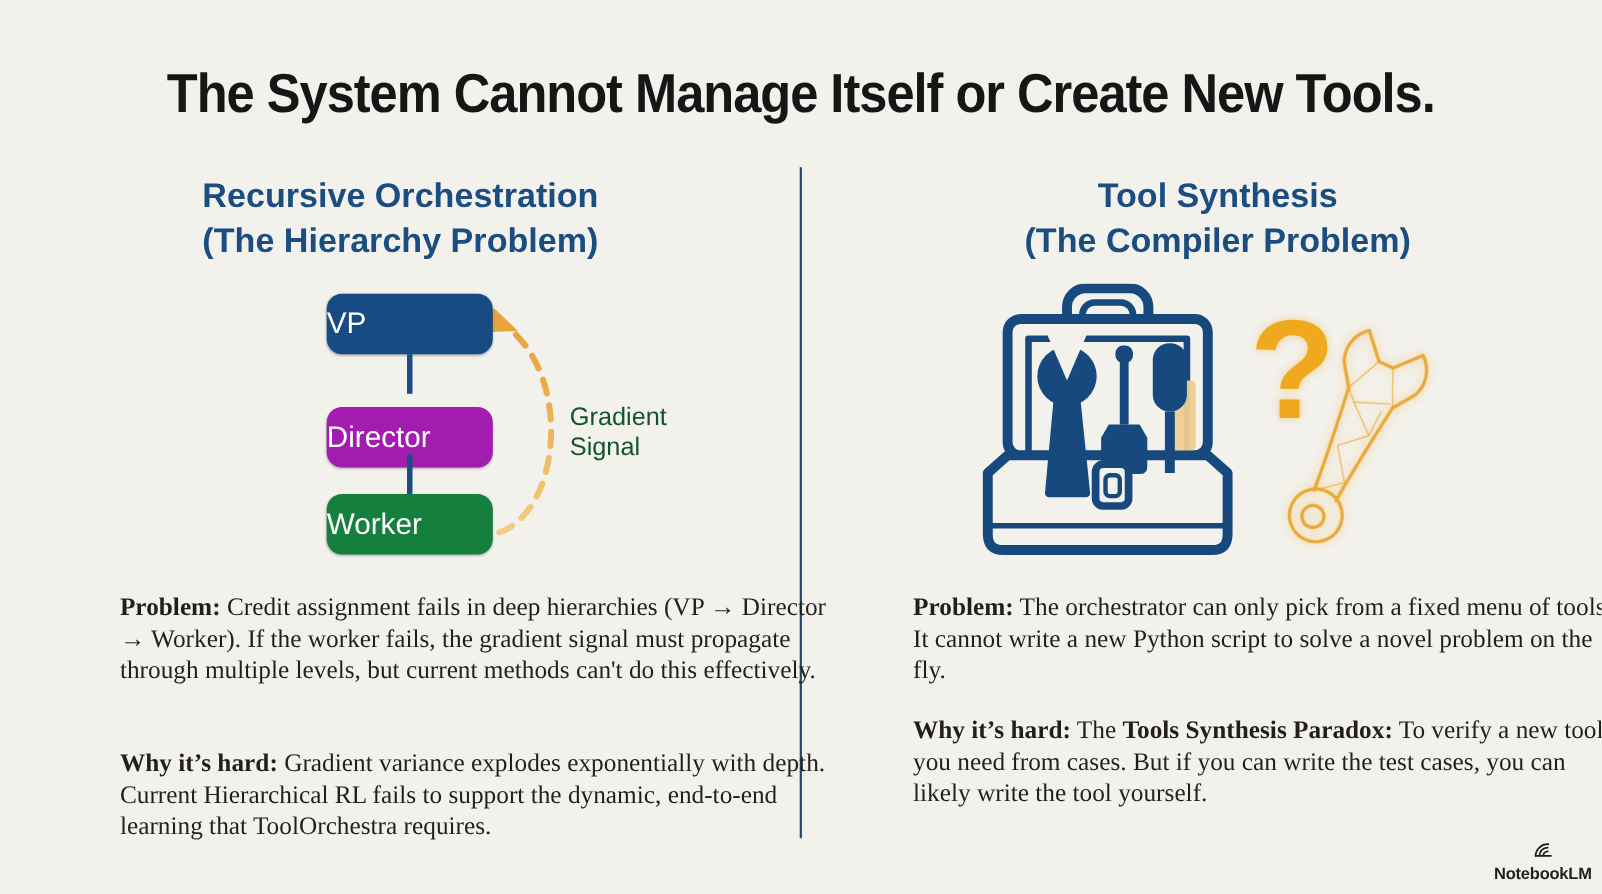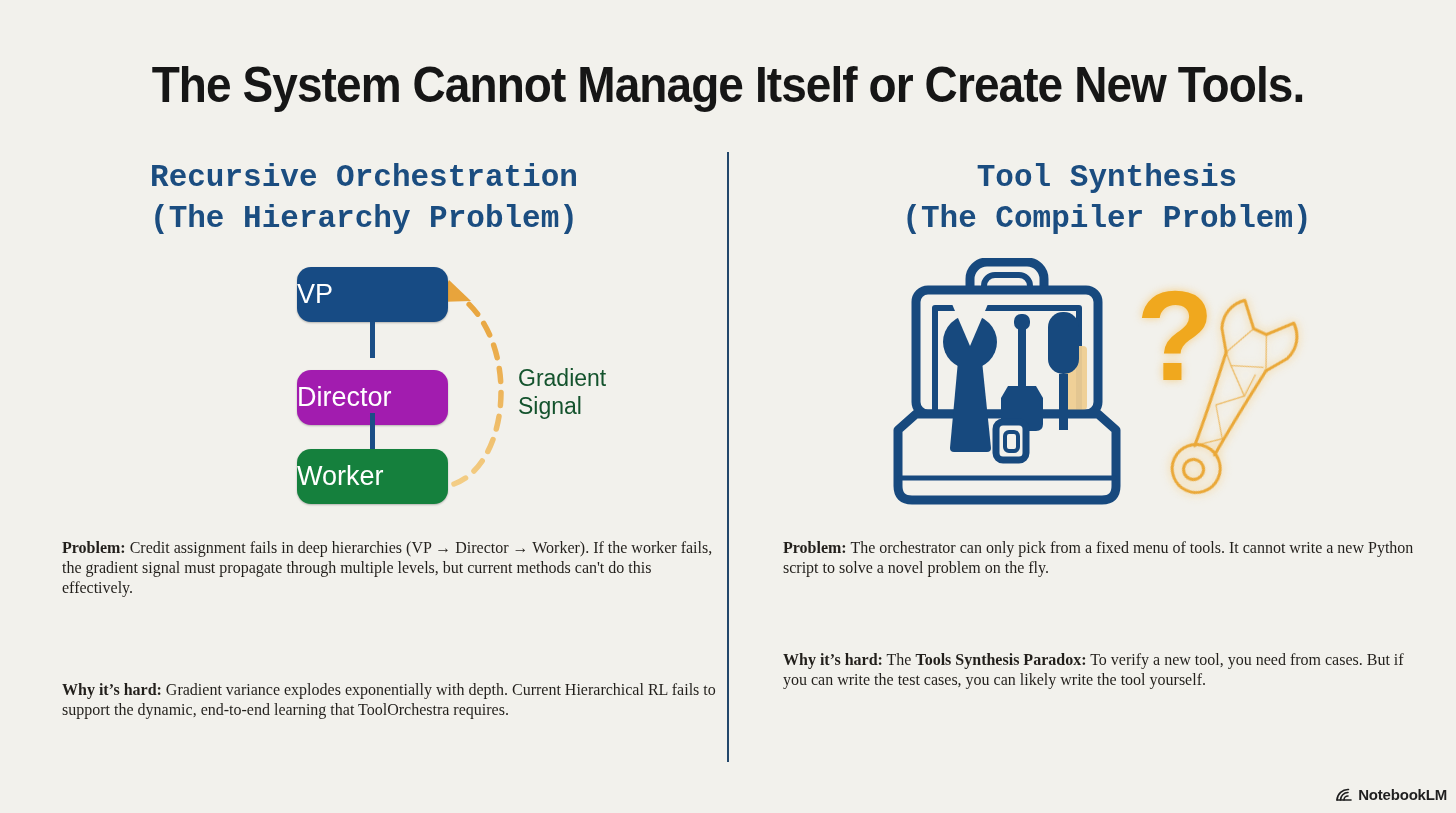--- a/index.html
+++ b/index.html
@@ -16,21 +16,21 @@
     position:absolute; left:0; top:56px; width:1456px;
     text-align:center;
     font-size:50px; font-weight:700; letter-spacing:-1px;
     color:#161616;
     transform:scaleX(.92); transform-origin:center;
     white-space:nowrap;
   }
   .col-heading {
     position:absolute; top:158px;
     font-size:31px; font-weight:700; line-height:1.32;
-    color:#1b4d80; text-align:center; white-space:pre-line;font-family:Liberation Mono, monospace;
+    color:#1b4d80; text-align:center; white-space:pre-line;
   }
   .col-heading.left  { left:0;   width:728px; }
   .col-heading.right { left:743px; width:728px; }
   .divider {
     position:absolute; left:727px; top:152px;
     width:2px; height:610px; background:#23476b;
   }
   
   .diagram {
     position:absolute; left:268px; top:262px;
@@ -57,32 +57,32 @@
     position:absolute; left:250px; top:102px;
     font-size:23px; line-height:1.22; color:#14532d;
     white-space:pre-line;
   }
   
   .icons-svg { position:absolute; left:878px; top:258px; width:460px; height:252px; }
   
   .para {
     position:absolute;
     font-family:"Liberation Serif", serif;
-    font-size:16px; line-height:1.24; color:#221f1b;
+    font-size:23px; line-height:1.24; color:#221f1b;margin-left:47px;
   }
   .para b { font-weight:700; }
   .p-left-problem  { left:62px;  top:538px; width:662px; }
   .p-left-why      { left:62px;  top:680px; width:672px; }
   .p-right-problem { left:783px; top:538px; width:640px; }
   .p-right-why     { left:783px; top:650px; width:648px; }
   
   .footer {
     position:absolute; right:9px; bottom:10px;
     display:flex; align-items:center; gap:5px;
-    font-size:15px; font-weight:700; color:#1f1f1f; letter-spacing:-.2px;
+    font-size:15px; font-weight:700; color:#1f1f1f; letter-spacing:-.2px;flex-direction:column;
   }
 </style>
 </head>
 <body>
 
 <div class="title">The System Cannot Manage Itself or Create New Tools.</div>
 
 <div class="col-heading left">Recursive Orchestration
 (The Hierarchy Problem)</div>
 <div class="col-heading right">Tool Synthesis

